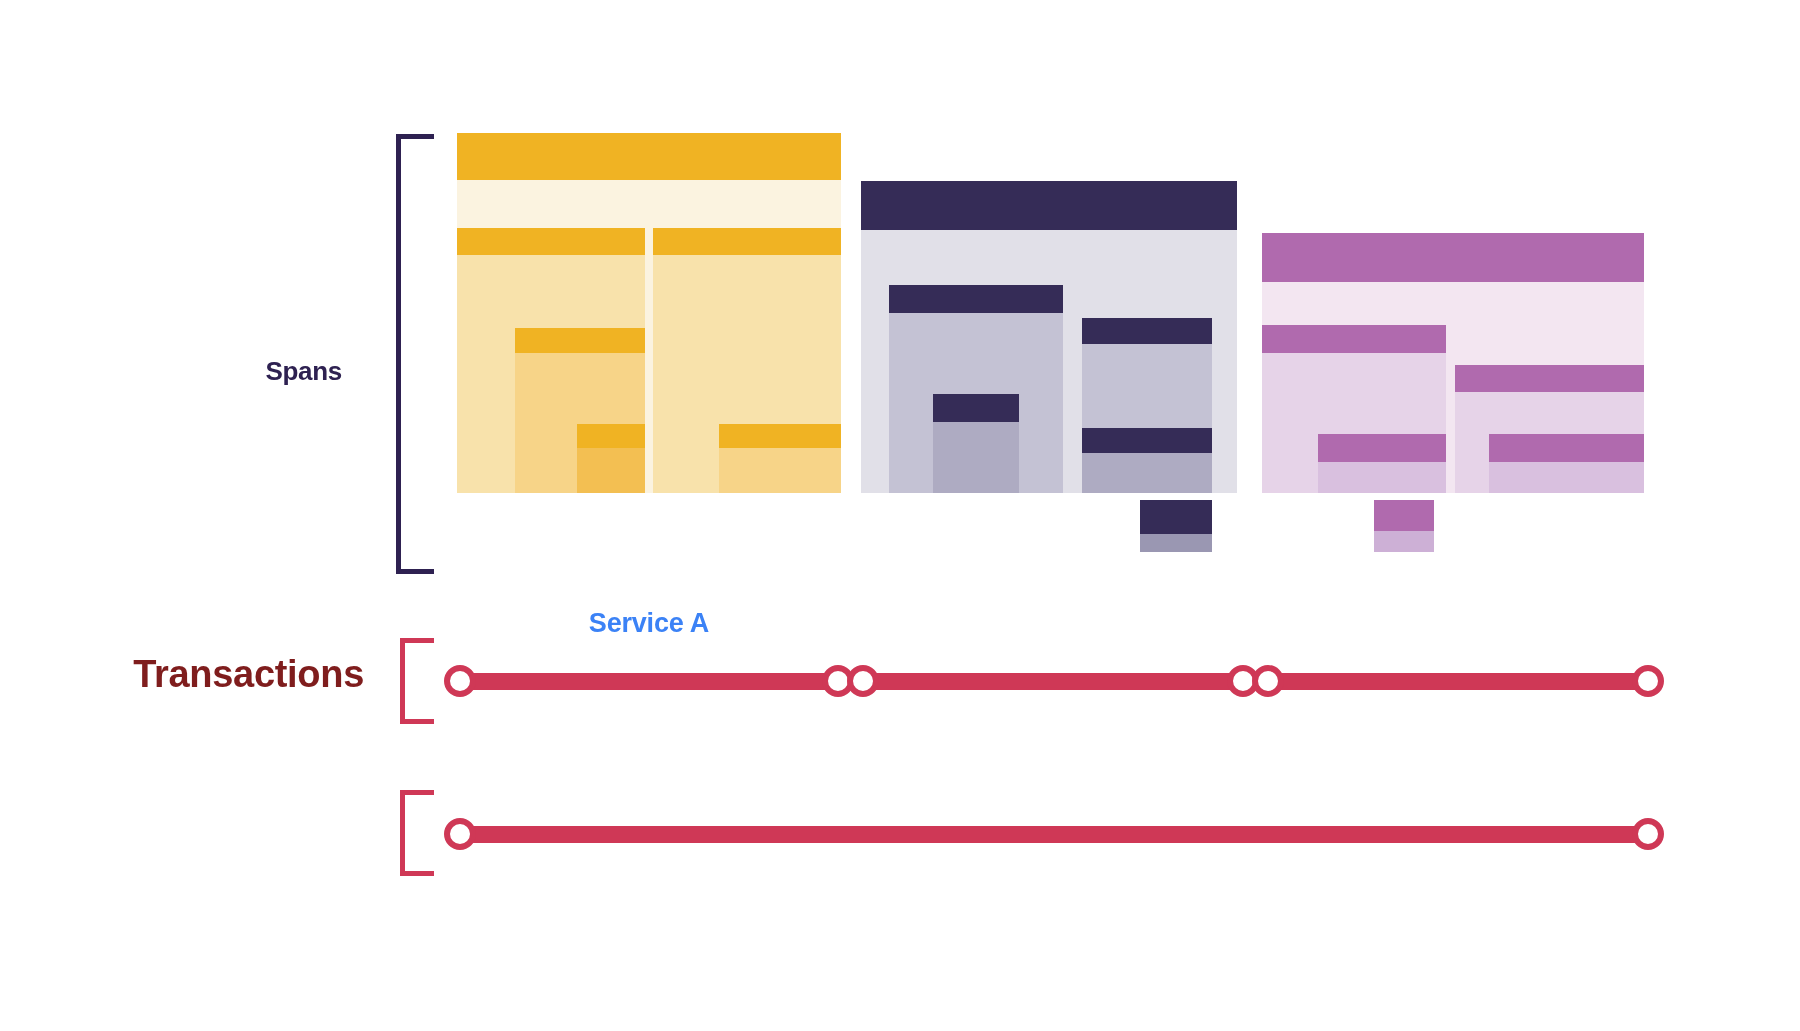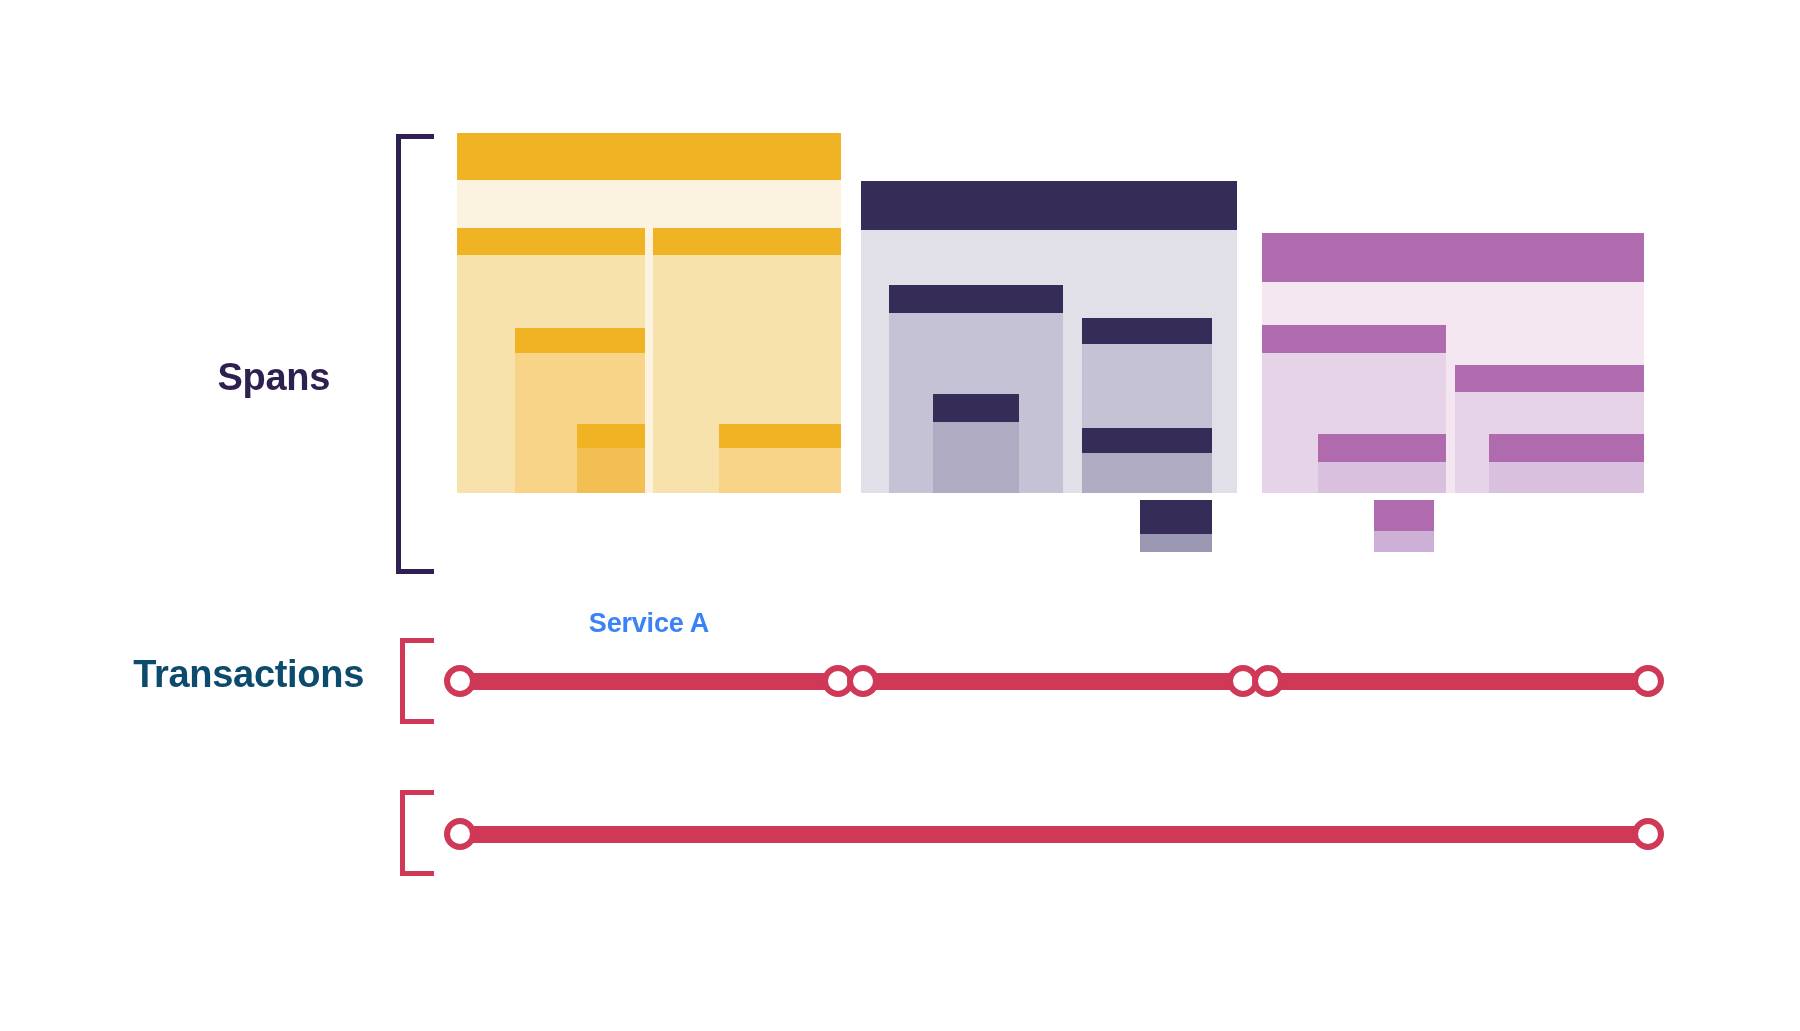--- a/index.html
+++ b/index.html
@@ -25,27 +25,28 @@
   
   .row-label {
     position: absolute;
     font-weight: bold;
     letter-spacing: -0.3px;
     white-space: nowrap;
     text-align: right;
   }
   #label-spans {
     left: 0; top: 356px; width: 330px;
-    font-size: 38px;
+    font-size: 26px;
     color: #2e2151;
+    padding-left: 12px;
   }
   #label-transactions {
     left: 0; top: 653px; width: 364px;
     font-size: 38px;
-    color: #0c4a6e;
+    color: #7f1d1d;
   }
   #label-trace {
     left: 0; top: 808px; width: 330px;
     font-size: 38px;
     color: #cf3856;
   }
 
   
   .bracket {
     position: absolute;

